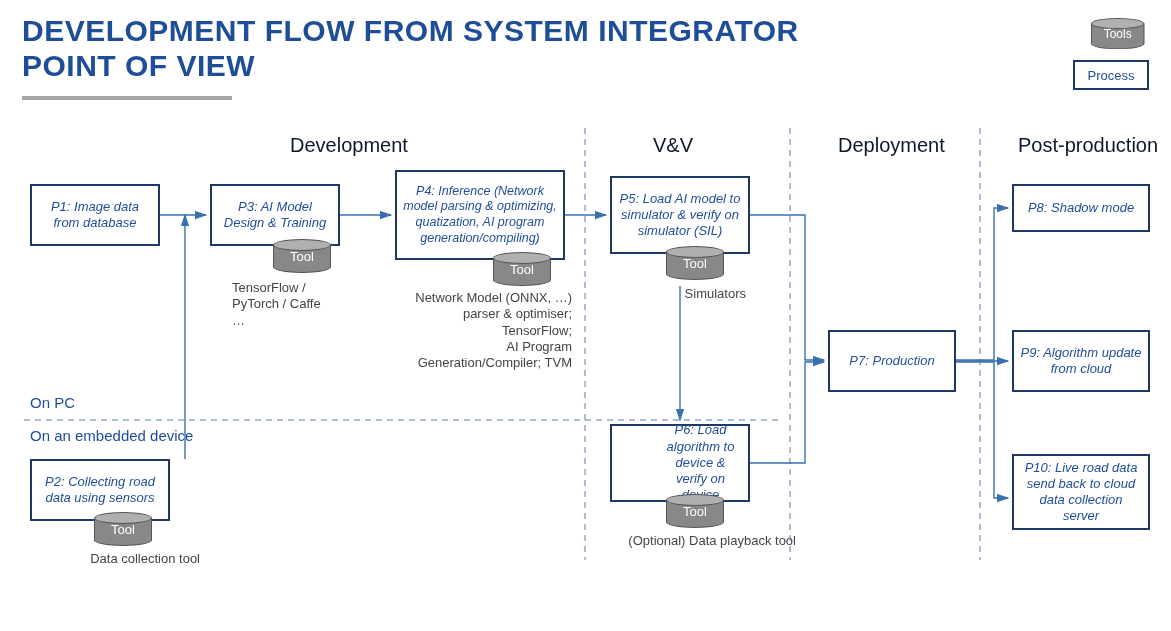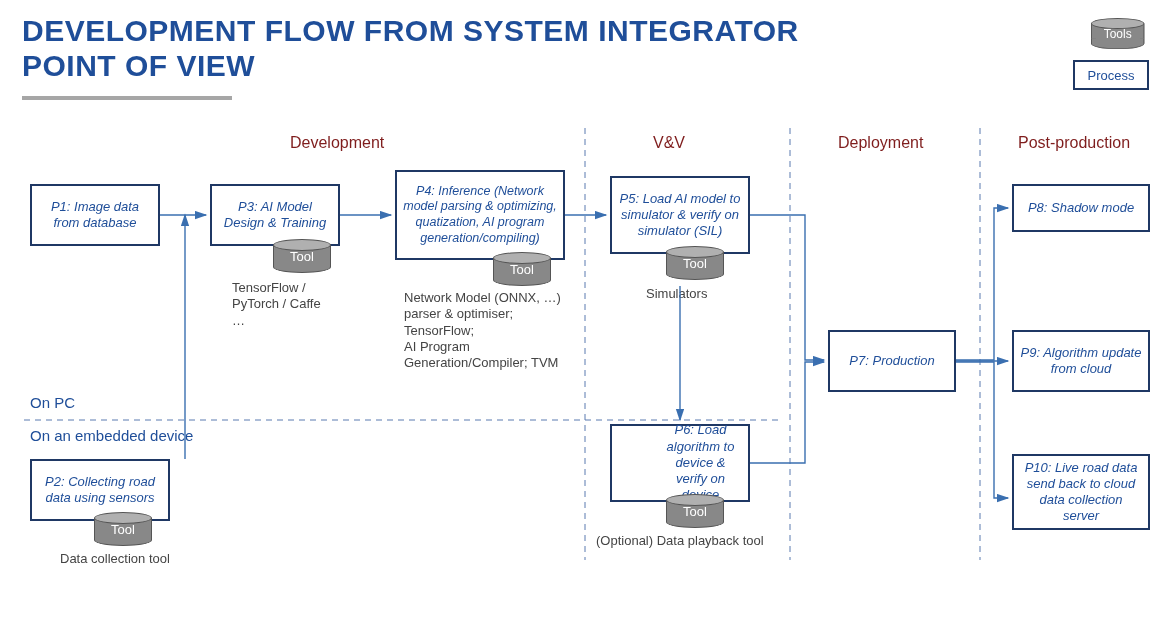--- a/index.html
+++ b/index.html
@@ -43,22 +43,22 @@
     height: 26px;
     border: 2px solid #1f3864;
     color: #1f4e99;
     font-size: 13px;
     display: flex;
     align-items: center;
     justify-content: center;
   }
   .phase-label {
     position: absolute;
-    font-size: 16px;
-    color: #7f1d1d;
+    font-size: 20px;
+    color: #0f172a;
   }
   .box {
     position: absolute;
     border: 2px solid #1f3864;
     color: #1f4e99;
     font-size: 13px;
     display: flex;
     align-items: center;
     justify-content: center;
     text-align: center;
@@ -107,21 +107,21 @@
     left: 0; top: 10px; width: 58px;
     text-align: center;
     color: #fff;
     font-size: 13px;
   }
   .tool-cyl.small { transform: scale(0.92); transform-origin: top left;}
   .caption {
     position: absolute;
     font-size: 13px;
     color: #444;
-    text-align: left;
+    text-align: right;
     line-height: 1.25;
   }
   .section-label {
     position: absolute;
     color: #1f4e99;
     font-size: 15px;
   }
   svg.overlay {
     position: absolute;
     left: 0; top: 0;

